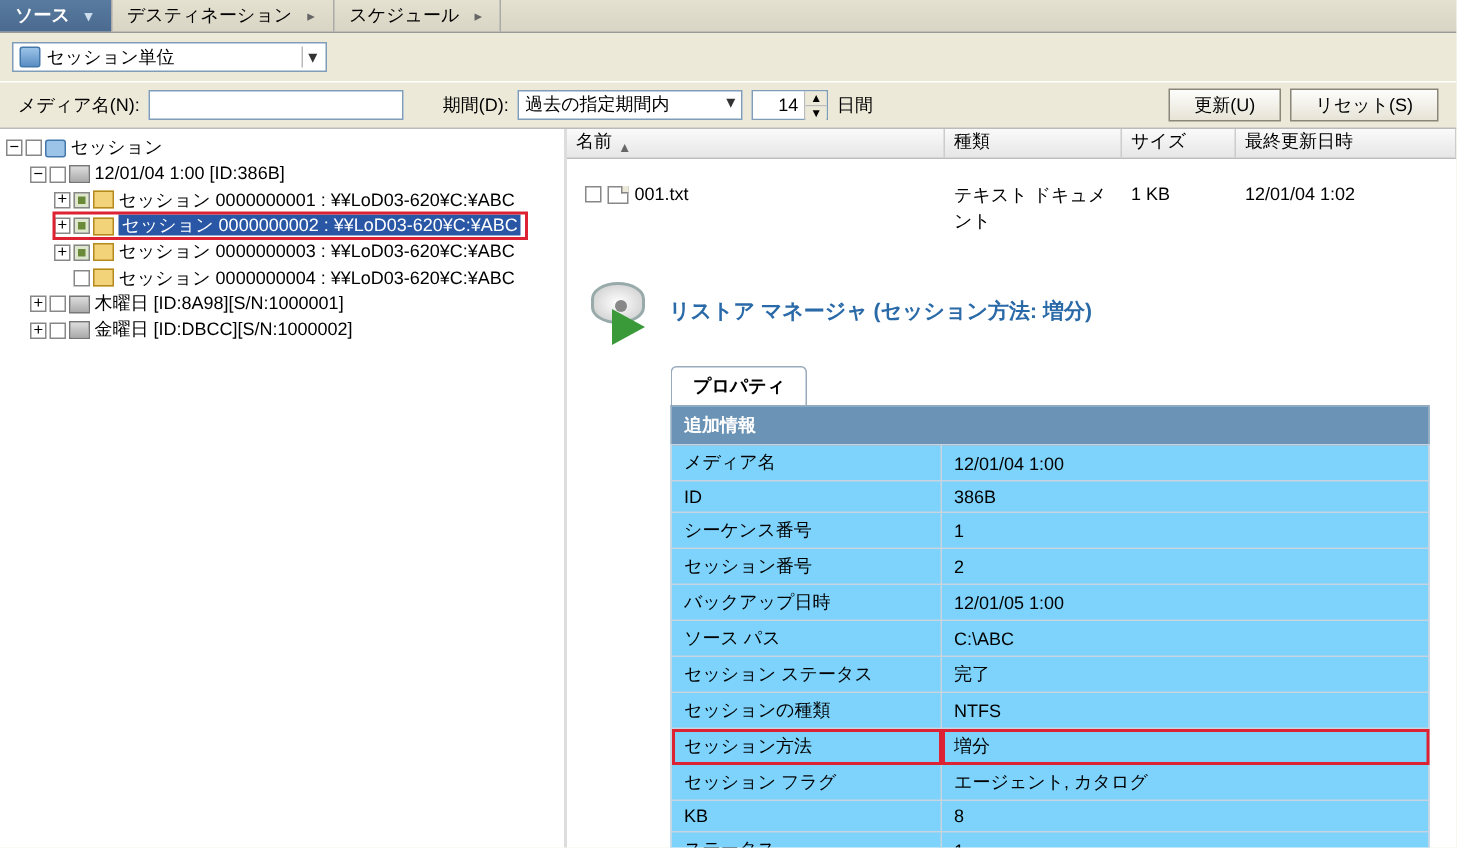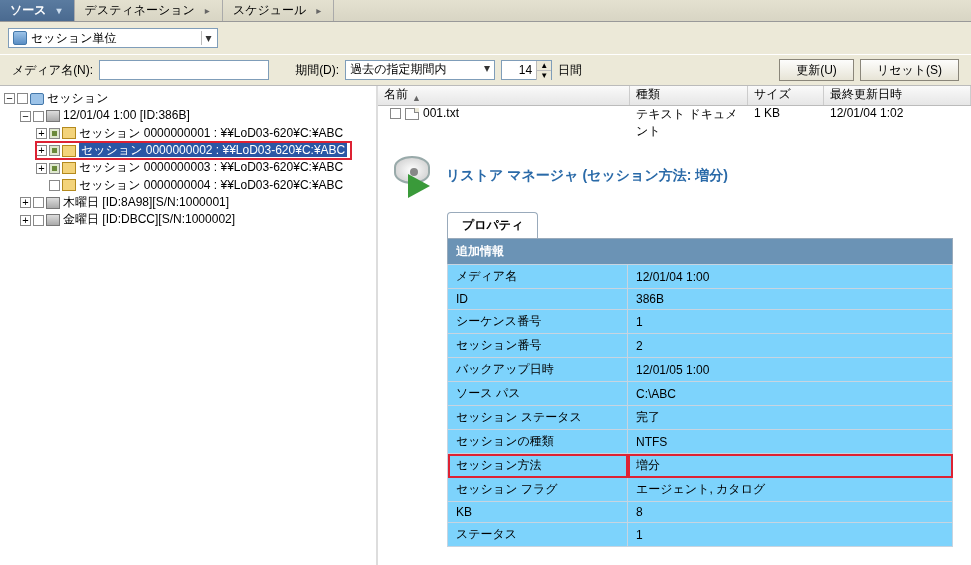--- a/index.html
+++ b/index.html
@@ -51,21 +51,21 @@
 .tico.tape{ background:linear-gradient(#ddd,#aaa); border:1px solid #777;}
 .tico.folder{ background:#f3d37a; border:1px solid #b48a1e;}
 .nlabel{ vertical-align:middle;}
 .nlabel.sel{ background:#2a57a5; color:#fff; padding:0 2px;}
 li.hl > .row{ outline:2px solid #d23; outline-offset:-1px; display:inline-block; padding-right:4px;}
 
 
 .listhdr{ display:flex; background:linear-gradient(#fafafa,#e6e6e6); border-bottom:1px solid #bbb; height:20px;}
 .listhdr .col{ border-right:1px solid #ccc; padding:2px 6px; display:flex; align-items:flex-end; gap:4px;}
 .listhdr .sort{ font-size:9px; color:#666;}
-.filerow{ display:flex; padding:0 0;}
+.filerow{ display:flex; padding:16px 0;}
 .filerow .col{ padding:0 6px;}
 .c-name{ width:252px;}
 .c-type{ width:118px;}
 .c-size{ width:76px;}
 .c-date{ flex:1;}
 .fileico{ display:inline-block; width:14px; height:12px; border:1px solid #888; background:#fff; vertical-align:middle; margin-right:4px; position:relative;}
 .fileico::after{content:""; position:absolute; right:-1px; top:-1px; width:4px; height:4px; background:#ece9d8; border-left:1px solid #888; border-bottom:1px solid #888;}
 .filechk{ display:inline-block; width:11px; height:11px; border:1px solid #888; background:#fff; margin:0 4px 0 6px; vertical-align:middle;}
 
 

